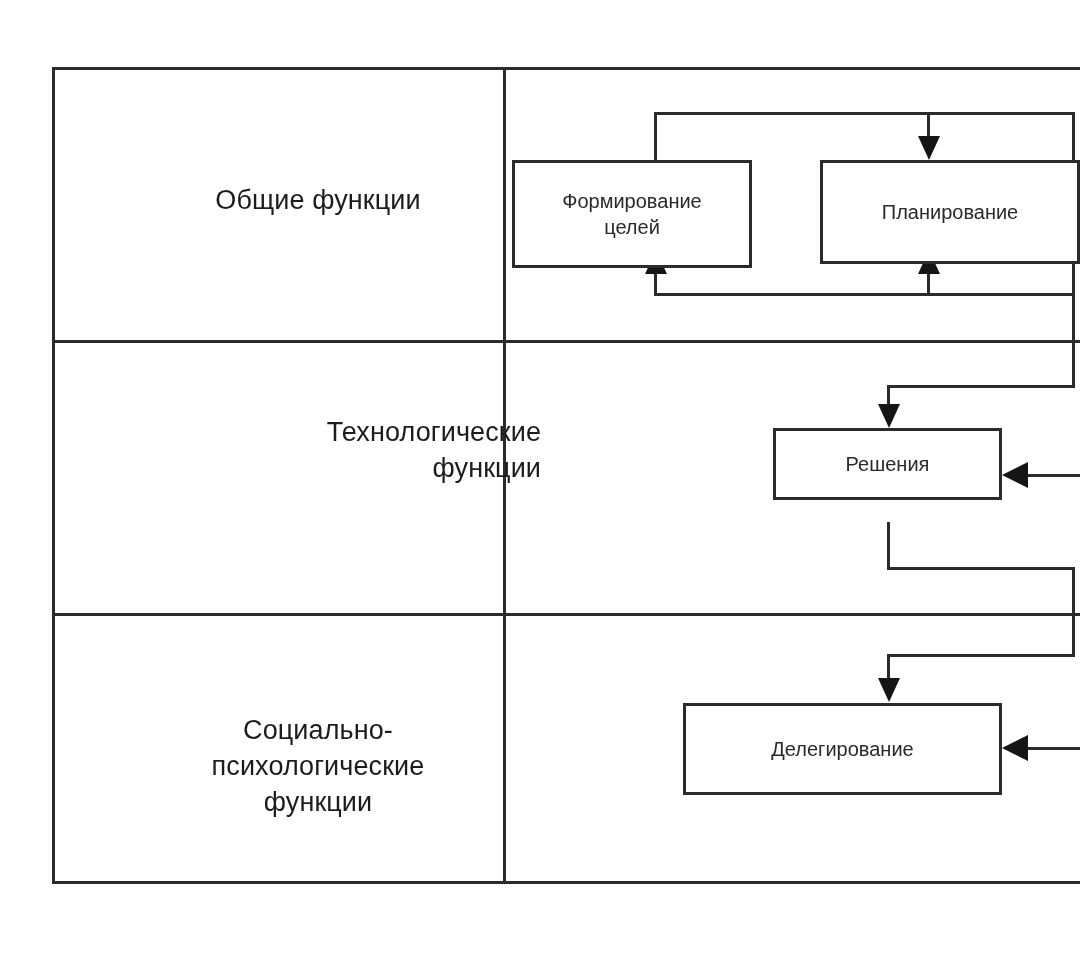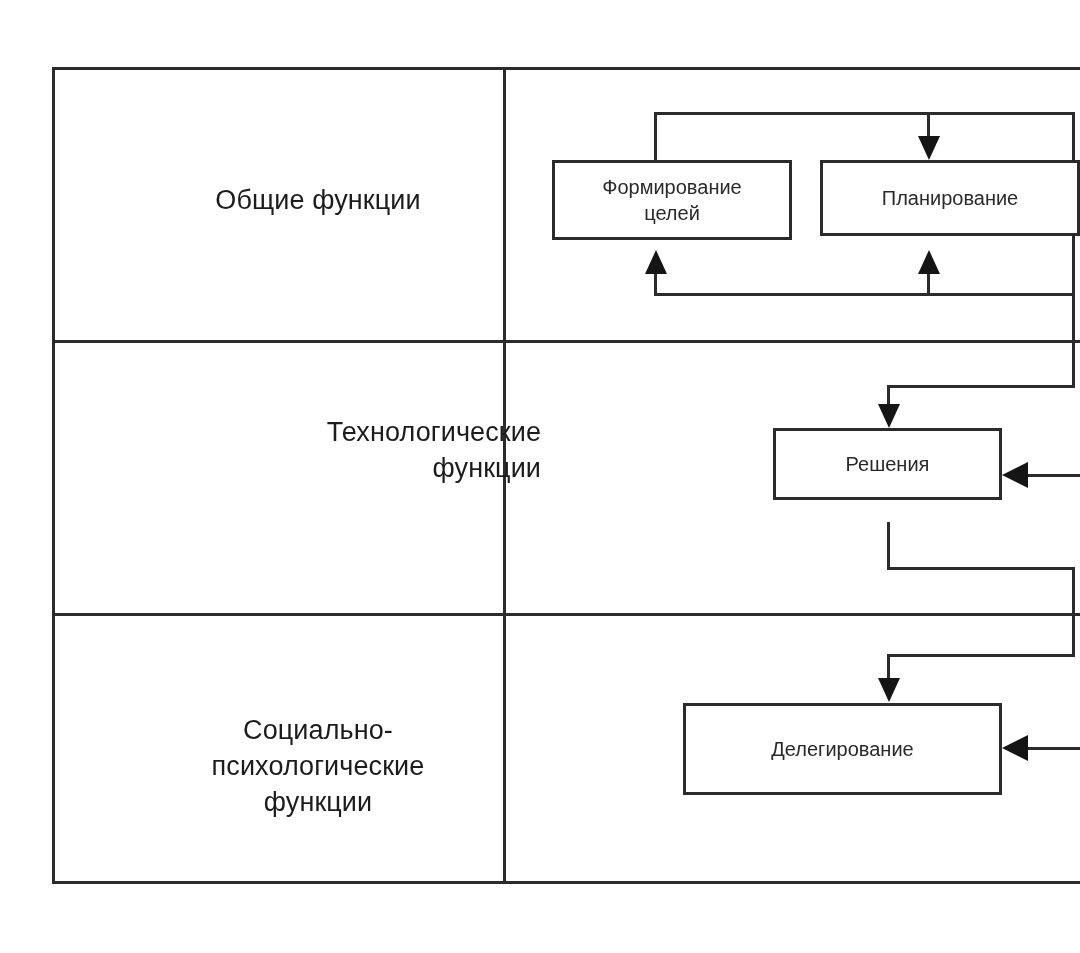--- a/index.html
+++ b/index.html
@@ -78,22 +78,22 @@
     background: #ffffff;
     display: flex;
     align-items: center;
     justify-content: center;
     text-align: center;
     font-size: 20px;
     line-height: 1.3;
     color: #2a2a2a;
     z-index: 3;
   }
-  .node.n-goal     { left: 552px; top: 160px; width: 240px; height: 80px; }
-  .node.n-plan     { left: 820px; top: 160px; width: 260px; height: 76px; }
+  .node.n-goal     { left: 512px; top: 160px; width: 240px; height: 108px; }
+  .node.n-plan     { left: 820px; top: 160px; width: 260px; height: 104px; }
   .node.n-decision { left: 773px; top: 428px; width: 229px; height: 72px; }
   .node.n-deleg    { left: 683px; top: 703px; width: 319px; height: 92px; }
 
   
   .lnk {
     position: absolute;
     background: #2b2b2b;
     z-index: 1;
   }
   .lnk.h { height: 3px; }

